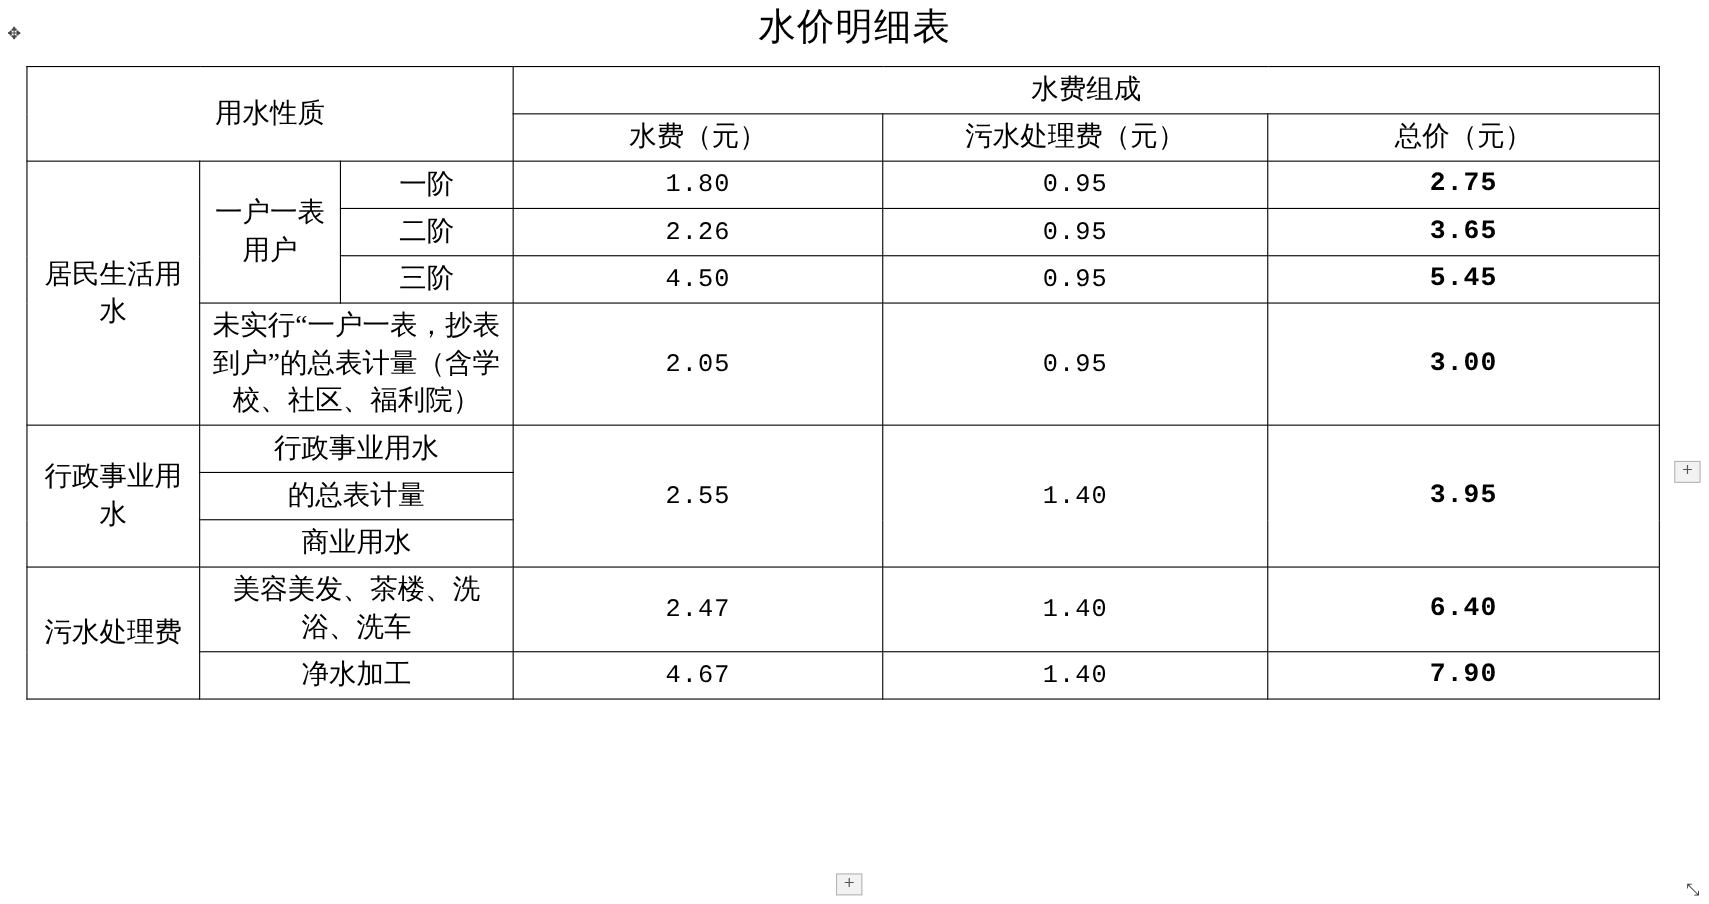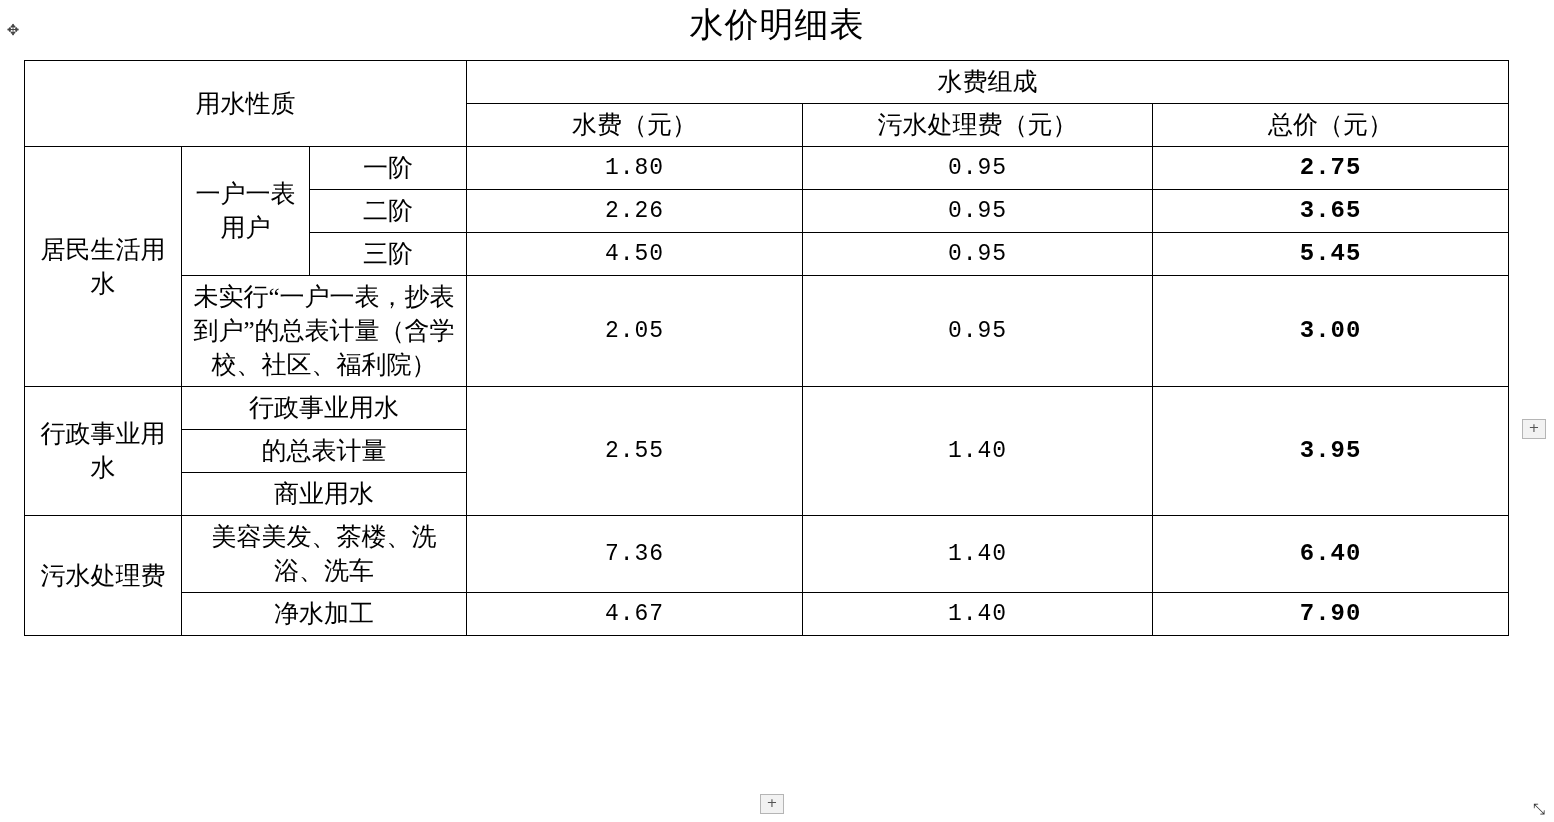--- a/index.html
+++ b/index.html
@@ -180,21 +180,21 @@
       <tr>
         <td colspan="2">的总表计量</td>
       </tr>
       <tr>
         <td colspan="2">商业用水</td>
       </tr>
 
       <tr>
         <td rowspan="2">污水处理费</td>
         <td colspan="2" class="wrap-left">美容美发、茶楼、洗浴、洗车</td>
-        <td class="num">7.36</td>
+        <td class="num">2.47</td>
         <td class="num">1.40</td>
         <td class="total">6.40</td>
       </tr>
       <tr>
         <td colspan="2">净水加工</td>
         <td class="num">4.67</td>
         <td class="num">1.40</td>
         <td class="total">7.90</td>
       </tr>
     </tbody>

